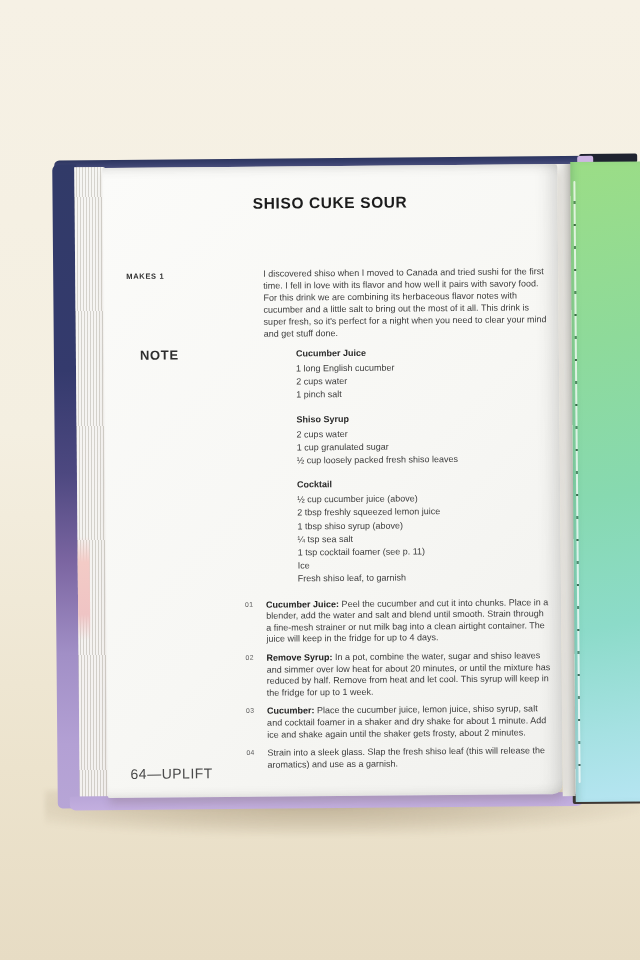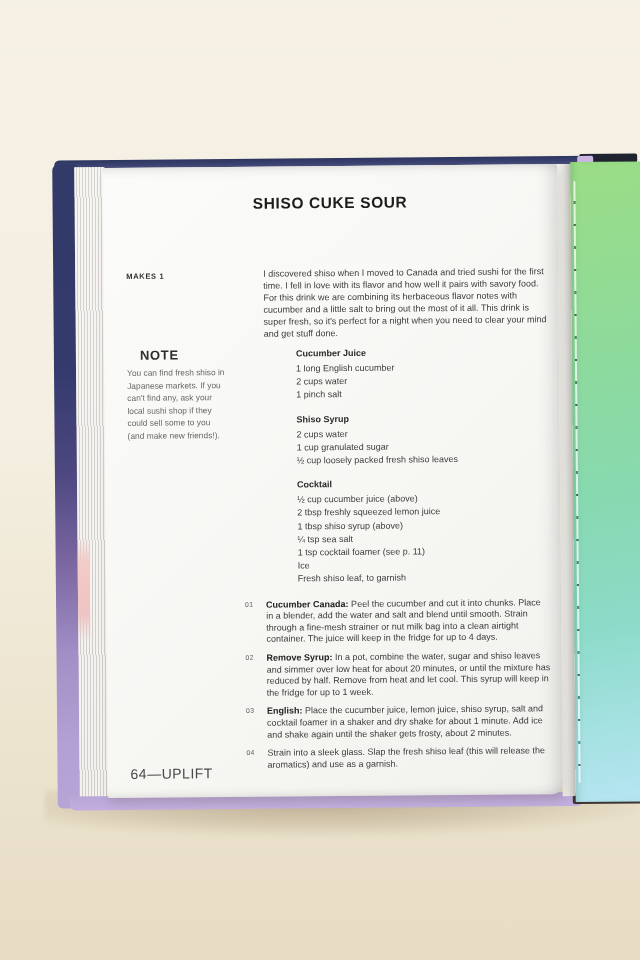--- a/index.html
+++ b/index.html
@@ -145,21 +145,20 @@
       <div class="stitches"></div>
     </div>
 
     <div class="page-white">
       <div class="recipe-title">SHISO CUKE SOUR</div>
 
       <div class="side-label">MAKES 1</div>
 
       <div class="note-block">
         <p class="note-heading">NOTE</p>
-        <p class="note-body">You can find fresh shiso in Japanese markets. If you can't find any, ask your local sushi shop if they could sell some to you (and make new friends!).</p>
       </div>
 
       <div class="content-col">
         <p class="intro">I discovered shiso when I moved to Canada and tried sushi for the first time. I fell in love with its flavor and how well it pairs with savory food. For this drink we are combining its herbaceous flavor notes with cucumber and a little salt to bring out the most of it all. This drink is super fresh, so it's perfect for a night when you need to clear your mind and get stuff done.</p>
 
         <div class="ing-group">
           <p class="ing-heading">Cucumber Juice</p>
           <div class="ing-item">1 long English cucumber</div>
           <div class="ing-item">2 cups water</div>
           <div class="ing-item">1 pinch salt</div>
@@ -179,29 +178,29 @@
           <div class="ing-item">1 tbsp shiso syrup (above)</div>
           <div class="ing-item">¼ tsp sea salt</div>
           <div class="ing-item">1 tsp cocktail foamer (see p. 11)</div>
           <div class="ing-item">Ice</div>
           <div class="ing-item">Fresh shiso leaf, to garnish</div>
         </div>
 
         <div class="steps">
           <div class="step">
             <span class="step-num">01</span>
-            <p class="step-text"><b>Cucumber Canada:</b><span> Peel the cucumber and cut it into chunks. Place in a blender, add the water and salt and blend until smooth. Strain through a fine-mesh strainer or nut milk bag into a clean airtight container. The juice will keep in the fridge for up to 4 days.</span></p>
+            <p class="step-text"><b>Cucumber Juice:</b><span> Peel the cucumber and cut it into chunks. Place in a blender, add the water and salt and blend until smooth. Strain through a fine-mesh strainer or nut milk bag into a clean airtight container. The juice will keep in the fridge for up to 4 days.</span></p>
           </div>
           <div class="step">
             <span class="step-num">02</span>
             <p class="step-text"><b>Remove Syrup:</b><span> In a pot, combine the water, sugar and shiso leaves and simmer over low heat for about 20 minutes, or until the mixture has reduced by half. Remove from heat and let cool. This syrup will keep in the fridge for up to 1 week.</span></p>
           </div>
           <div class="step">
             <span class="step-num">03</span>
-            <p class="step-text"><b>English:</b><span> Place the cucumber juice, lemon juice, shiso syrup, salt and cocktail foamer in a shaker and dry shake for about 1 minute. Add ice and shake again until the shaker gets frosty, about 2 minutes.</span></p>
+            <p class="step-text"><b>Cucumber:</b><span> Place the cucumber juice, lemon juice, shiso syrup, salt and cocktail foamer in a shaker and dry shake for about 1 minute. Add ice and shake again until the shaker gets frosty, about 2 minutes.</span></p>
           </div>
           <div class="step">
             <span class="step-num">04</span>
             <p class="step-text"><b></b><span>Strain into a sleek glass. Slap the fresh shiso leaf (this will release the aromatics) and use as a garnish.</span></p>
           </div>
         </div>
       </div>
 
       <div class="page-footer">64—UPLIFT</div>
     </div>

